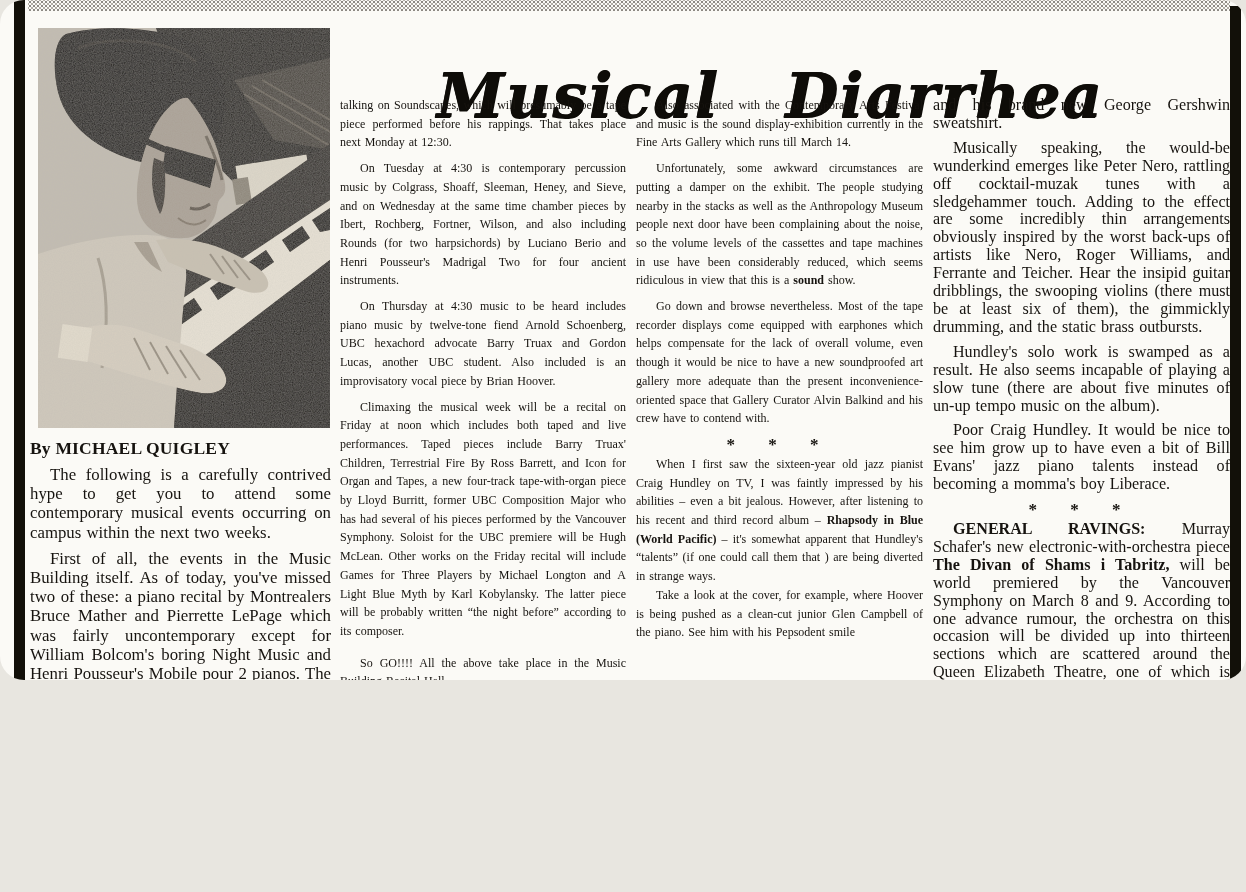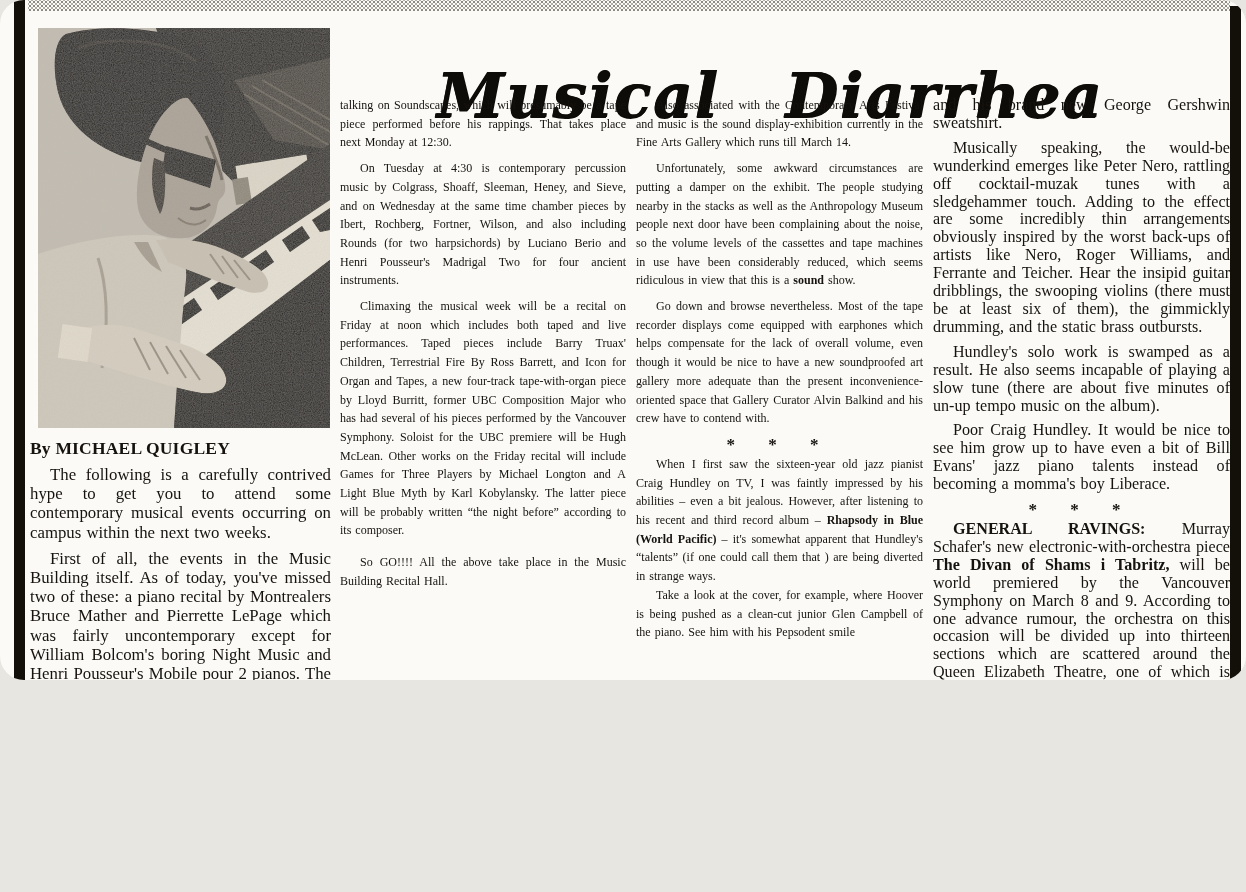--- a/index.html
+++ b/index.html
@@ -172,20 +172,21 @@
     <div>
         <p class="para indent"><span>The following is a carefully contrived hype to get you to attend some contemporary musical events occurring on campus within the next two weeks.</span></p>
         <p class="para indent gap"><span>First of all, the events in the Music Building itself. As of today, you've missed two of these: a piano recital by Montrealers Bruce Mather and Pierrette LePage which was fairly uncontemporary except for William Bolcom's boring Night Music and Henri Pousseur's Mobile pour 2 pianos. The latter piece was interesting in overall structure, apparently a kind of improvisation between the two players. And on Wednesday last was a recital by student composers Anita Sleeman, Gordon Lucas, Steven Gidora, and Michael Trew.</span></p>
         <p class="para indent gap"><span>Coming events, all of which are pour, include SFU composer Murray Schafer</span></p>
       </div>
   </div>
 
   <div class="col col-2">
       <p class="para flush"><span>talking on Soundscapes, which will presumably be a tape piece performed before his rappings. That takes place next Monday at 12:30.</span></p>
       <p class="para indent gap"><span>On Tuesday at 4:30 is contemporary percussion music by Colgrass, Shoaff, Sleeman, Heney, and Sieve, and on Wednesday at the same time chamber pieces by Ibert, Rochberg, Fortner, Wilson, and also including Rounds (for two harpsichords) by Luciano Berio and Henri Pousseur's Madrigal Two for four ancient instruments.</span></p>
+      <p class="para indent gap"><span>On Thursday at 4:30 music to be heard includes piano music by twelve-tone fiend Arnold Schoenberg, UBC hexachord advocate Barry Truax and Gordon Lucas, another UBC student. Also included is an improvisatory vocal piece by Brian Hoover.</span></p>
       <p class="para indent gap"><span>Climaxing the musical week will be a recital on Friday at noon which includes both taped and live performances. Taped pieces include Barry Truax' Children, Terrestrial Fire By Ross Barrett, and Icon for Organ and Tapes, a new four-track tape-with-organ piece by Lloyd Burritt, former UBC Composition Major who has had several of his pieces performed by the Vancouver Symphony. Soloist for the UBC premiere will be Hugh McLean. Other works on the Friday recital will include Games for Three Players by Michael Longton and A Light Blue Myth by Karl Kobylansky. The latter piece will be probably written “the night before” according to its composer.</span></p>
       <p class="para indent gap2"><span>So GO!!!! All the above take place in the Music Building Recital Hall.</span></p>
     </div>
   <div class="col col-3">
       <p class="para indent"><span>Also associated with the Contemporary Arts Festival and music is the sound display-exhibition currently in the Fine Arts Gallery which runs till March 14.</span></p>
       <p class="para indent gap"><span>Unfortunately, some awkward circumstances are putting a damper on the exhibit. The people studying nearby in the stacks as well as the Anthropology Museum people next door have been complaining about the noise, so the volume levels of the cassettes and tape machines in use have been considerably reduced, which seems ridiculous in view that this is a </span><span class="b">sound</span><span> show.</span></p>
       <p class="para indent gap"><span>Go down and browse nevertheless. Most of the tape recorder displays come equipped with earphones which helps compensate for the lack of overall volume, even though it would be nice to have a new soundproofed art gallery more adequate than the present inconvenience-oriented space that Gallery Curator Alvin Balkind and his crew have to contend with.</span></p>
       <p class="para stars gap"><span>* * *</span></p>
       <p class="para indent"><span>When I first saw the sixteen-year old jazz pianist Craig Hundley on TV, I was faintly impressed by his abilities – even a bit jealous. However, after listening to his recent and third record album – </span><span class="b">Rhapsody in Blue (World Pacific)</span><span> – it's somewhat apparent that Hundley's “talents” (if one could call them that ) are being diverted in strange ways.</span></p>
       <p class="para indent"><span>Take a look at the cover, for example, where Hoover is being pushed as a clean-cut junior Glen Campbell of the piano. See him with his Pepsodent smile</span></p>

